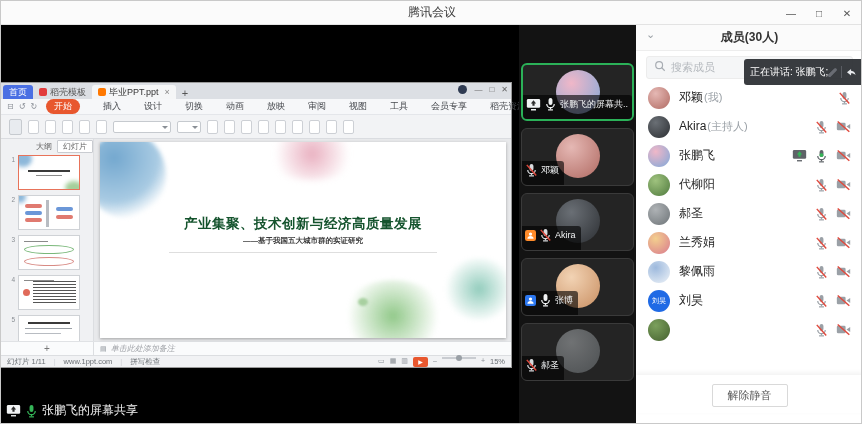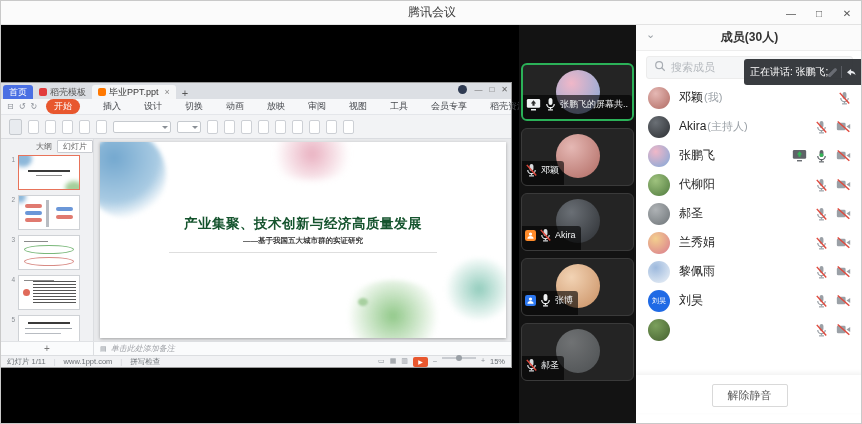--- a/index.html
+++ b/index.html
@@ -300,20 +300,40 @@
           <span class="st-ico">–</span>
           <span class="zoom-track">
               <span class="zoom-knob"></span>
             </span>
           <span class="st-ico">+</span>
           <span>15%</span>
         </div>
       </div>
     </div>
 
+    <div class="share-label">
+      <span class="icw" id="sl-share">
+          <svg width="15" height="13" viewBox="0 0 18 15">
+    <rect x="1" y="1" width="16" height="10.5" rx="1.6" fill="#f1f3f4"></rect>
+    <path d="M9 2.4 12.2 6.2H10.3v2.8H7.7V6.2H5.8z" fill="#2f2f2f"></path>
+    <line x1="6" y1="13.8" x2="12" y2="13.8" stroke="#f1f3f4" stroke-width="1.6"></line>
+  </svg>
+        </span>
+      <span class="icw" id="sl-mic">
+          <svg width="13" height="14" viewBox="0 0 16 17">
+    <rect x="5.6" y="1.2" width="4.8" height="8.6" rx="2.4" fill="#35b558"></rect>
+
+    <path d="M3.4 8.4a4.6 4.6 0 0 0 9.2 0" fill="none" stroke="#35b558" stroke-width="1.5"></path>
+    <line x1="8" y1="13" x2="8" y2="15" stroke="#35b558" stroke-width="1.5"></line>
+    <line x1="5" y1="15.7" x2="11" y2="15.7" stroke="#35b558" stroke-width="1.5"></line>
+
+  </svg>
+        </span>
+      <span>张鹏飞的屏幕共享</span>
+    </div>
   </div>
 
   <div class="strip">
       <div class="tile active" style="top: 38px;">
         <div class="t-avatar" style="background: radial-gradient(circle at 35% 30%, rgb(240, 183, 200), rgb(127, 168, 217));"></div>
         <div class="t-label">
           <span class="icw">
             <svg width="15" height="13" viewBox="0 0 18 15">
     <rect x="1" y="1" width="16" height="10.5" rx="1.6" fill="#f1f3f4"></rect>
     <path d="M9 2.4 12.2 6.2H10.3v2.8H7.7V6.2H5.8z" fill="#2f2f2f"></path>

